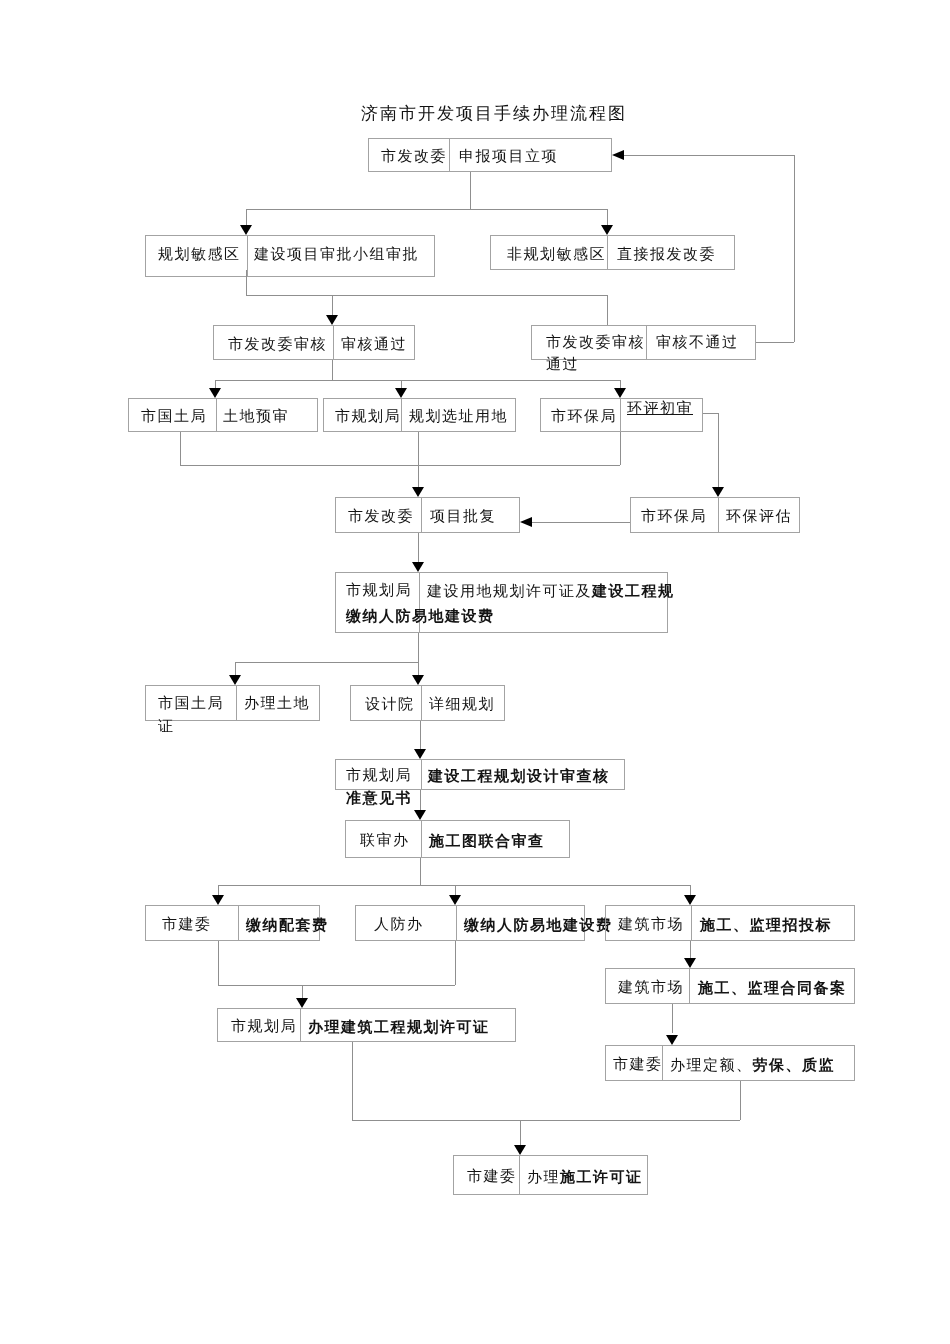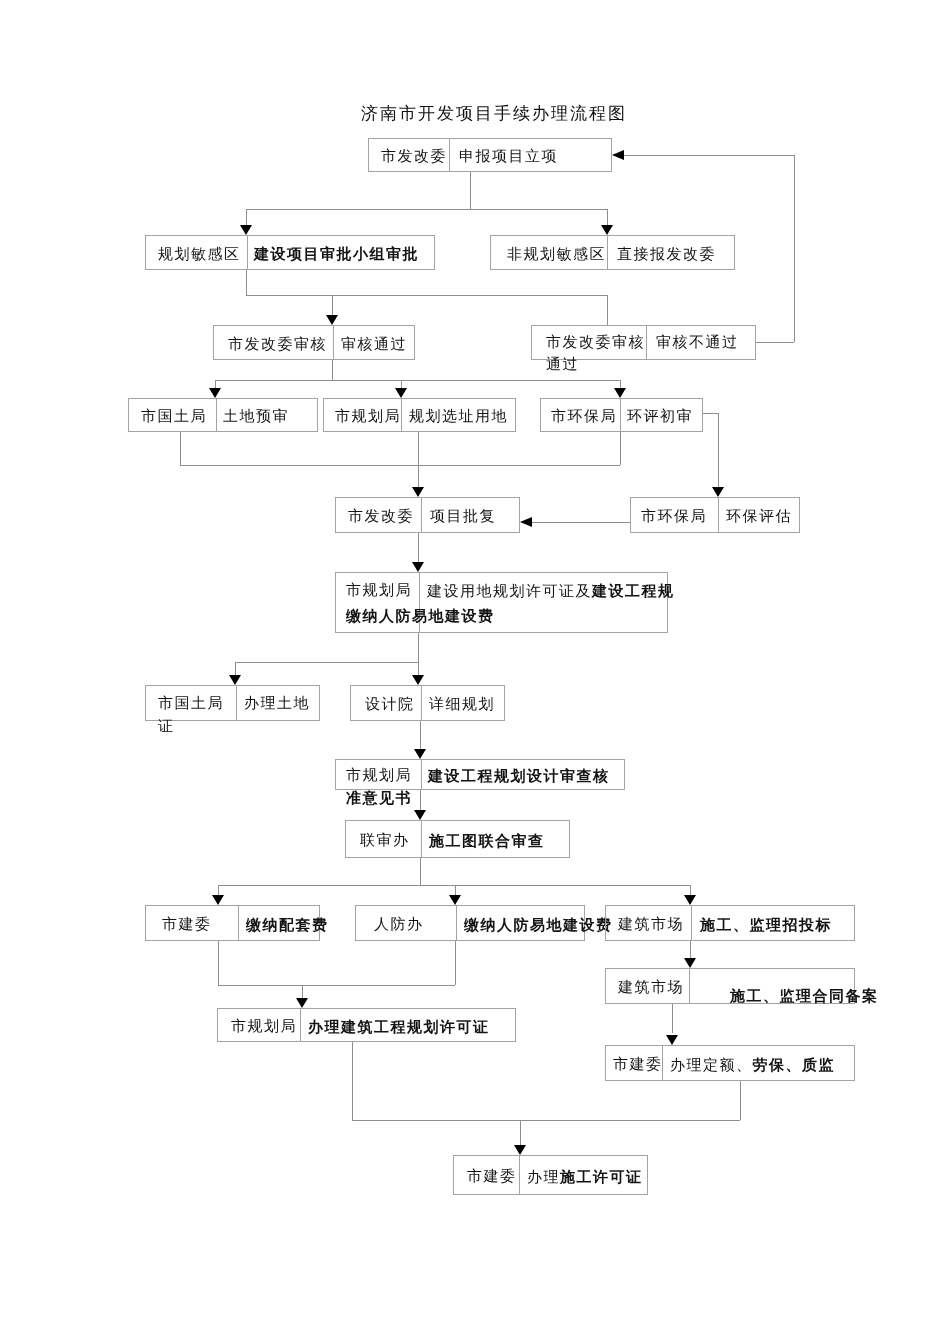--- a/index.html
+++ b/index.html
@@ -19,24 +19,24 @@
 <body>
 
 <div id="page">
   <div id="title" style="left:361px;top:102px;">济南市开发项目手续办理流程图</div>
   <div id="stage">
       <div class="node" style="left: 368px; top: 138px; width: 244px; height: 34px; border-color: rgb(163, 163, 163);">
         <div class="divider" style="left: 80px; background: rgb(163, 163, 163);"></div>
         <div class="part" style="left: 12px; top: 8px;"><span>市发改委</span></div>
         <div class="part" style="left: 90px; top: 8px;"><span>申报项目立项</span></div>
       </div>
-      <div class="node" style="left: 145px; top: 235px; width: 290px; height: 35px; border-color: rgb(163, 163, 163);">
+      <div class="node" style="left: 145px; top: 235px; width: 290px; height: 42px; border-color: rgb(163, 163, 163);">
         <div class="divider" style="left: 101px; background: rgb(163, 163, 163);"></div>
         <div class="part" style="left: 12px; top: 9px;"><span>规划敏感区</span></div>
-        <div class="part" style="left: 108px; top: 9px; font-weight: bold;"><span>建设项目审批小组审批</span></div>
+        <div class="part" style="left: 108px; top: 9px;"><span>建设项目审批小组审批</span></div>
       </div>
       <div class="node" style="left: 490px; top: 235px; width: 245px; height: 35px; border-color: rgb(163, 163, 163);">
         <div class="divider" style="left: 116px; background: rgb(163, 163, 163);"></div>
         <div class="part" style="left: 16px; top: 9px;"><span>非规划敏感区</span></div>
         <div class="part" style="left: 126px; top: 9px;"><span>直接报发改委</span></div>
       </div>
       <div class="node" style="left: 213px; top: 325px; width: 202px; height: 35px; border-color: rgb(163, 163, 163);">
         <div class="divider" style="left: 119px; background: rgb(163, 163, 163);"></div>
         <div class="part" style="left: 14px; top: 9px;"><span>市发改委审核</span></div>
         <div class="part" style="left: 127px; top: 9px;"><span>审核通过</span></div>
@@ -53,21 +53,21 @@
         <div class="part" style="left: 94px; top: 8px;"><span>土地预审</span></div>
       </div>
       <div class="node" style="left: 323px; top: 398px; width: 193px; height: 34px; border-color: rgb(163, 163, 163);">
         <div class="divider" style="left: 77px; background: rgb(163, 163, 163);"></div>
         <div class="part" style="left: 11px; top: 8px;"><span>市规划局</span></div>
         <div class="part" style="left: 85px; top: 8px;"><span>规划选址用地</span></div>
       </div>
       <div class="node" style="left: 540px; top: 398px; width: 163px; height: 34px; border-color: rgb(163, 163, 163);">
         <div class="divider" style="left: 79px; background: rgb(163, 163, 163);"></div>
         <div class="part" style="left: 10px; top: 8px;"><span>市环保局</span></div>
-        <div class="part" style="left: 86px; top: 8px;"><span>环评初审</span></div>
+        <div class="part" style="left: 86px; top: 0; text-decoration: underline;"><span>环评初审</span></div>
       </div>
       <div class="node" style="left: 335px; top: 497px; width: 185px; height: 36px; border-color: rgb(163, 163, 163);">
         <div class="divider" style="left: 85px; background: rgb(163, 163, 163);"></div>
         <div class="part" style="left: 12px; top: 9px;"><span>市发改委</span></div>
         <div class="part" style="left: 94px; top: 9px;"><span>项目批复</span></div>
       </div>
       <div class="node" style="left: 630px; top: 497px; width: 170px; height: 36px; border-color: rgb(163, 163, 163);">
         <div class="divider" style="left: 87px; background: rgb(163, 163, 163);"></div>
         <div class="part" style="left: 10px; top: 9px;"><span>市环保局</span></div>
         <div class="part" style="left: 95px; top: 9px; text-align: right;"><span>环保评估</span></div>
@@ -111,21 +111,21 @@
         <div class="part" style="left: 108px; top: 9px;"><span class="b">缴纳人防易地建设费</span></div>
       </div>
       <div class="node" style="left: 605px; top: 905px; width: 250px; height: 36px; border-color: rgb(163, 163, 163);">
         <div class="divider" style="left: 85px; background: rgb(163, 163, 163);"></div>
         <div class="part" style="left: 12px; top: 9px;"><span>建筑市场</span></div>
         <div class="part" style="left: 94px; top: 9px;"><span class="b">施工、监理招投标</span></div>
       </div>
       <div class="node" style="left: 605px; top: 968px; width: 250px; height: 36px; border-color: rgb(163, 163, 163);">
         <div class="divider" style="left: 83px; background: rgb(163, 163, 163);"></div>
         <div class="part" style="left: 12px; top: 9px;"><span>建筑市场</span></div>
-        <div class="part" style="left: 92px; top: 17px; margin-left: 32px;"><span class="b">施工、监理合同备案</span></div>
+        <div class="part" style="left: 92px; top: 9px;"><span class="b">施工、监理合同备案</span></div>
       </div>
       <div class="node" style="left: 217px; top: 1008px; width: 299px; height: 34px; border-color: rgb(163, 163, 163);">
         <div class="divider" style="left: 82px; background: rgb(163, 163, 163);"></div>
         <div class="part" style="left: 13px; top: 8px;"><span>市规划局</span></div>
         <div class="part" style="left: 90px; top: 8px;"><span class="b">办理建筑工程规划许可证</span></div>
       </div>
       <div class="node" style="left: 605px; top: 1045px; width: 250px; height: 36px; border-color: rgb(163, 163, 163);">
         <div class="divider" style="left: 56px; background: rgb(163, 163, 163);"></div>
         <div class="part" style="left: 7px; top: 9px;"><span>市建委</span></div>
         <div class="part" style="left: 64px; top: 9px;"><span>办理定额、</span><span class="b">劳保、质监</span></div>

